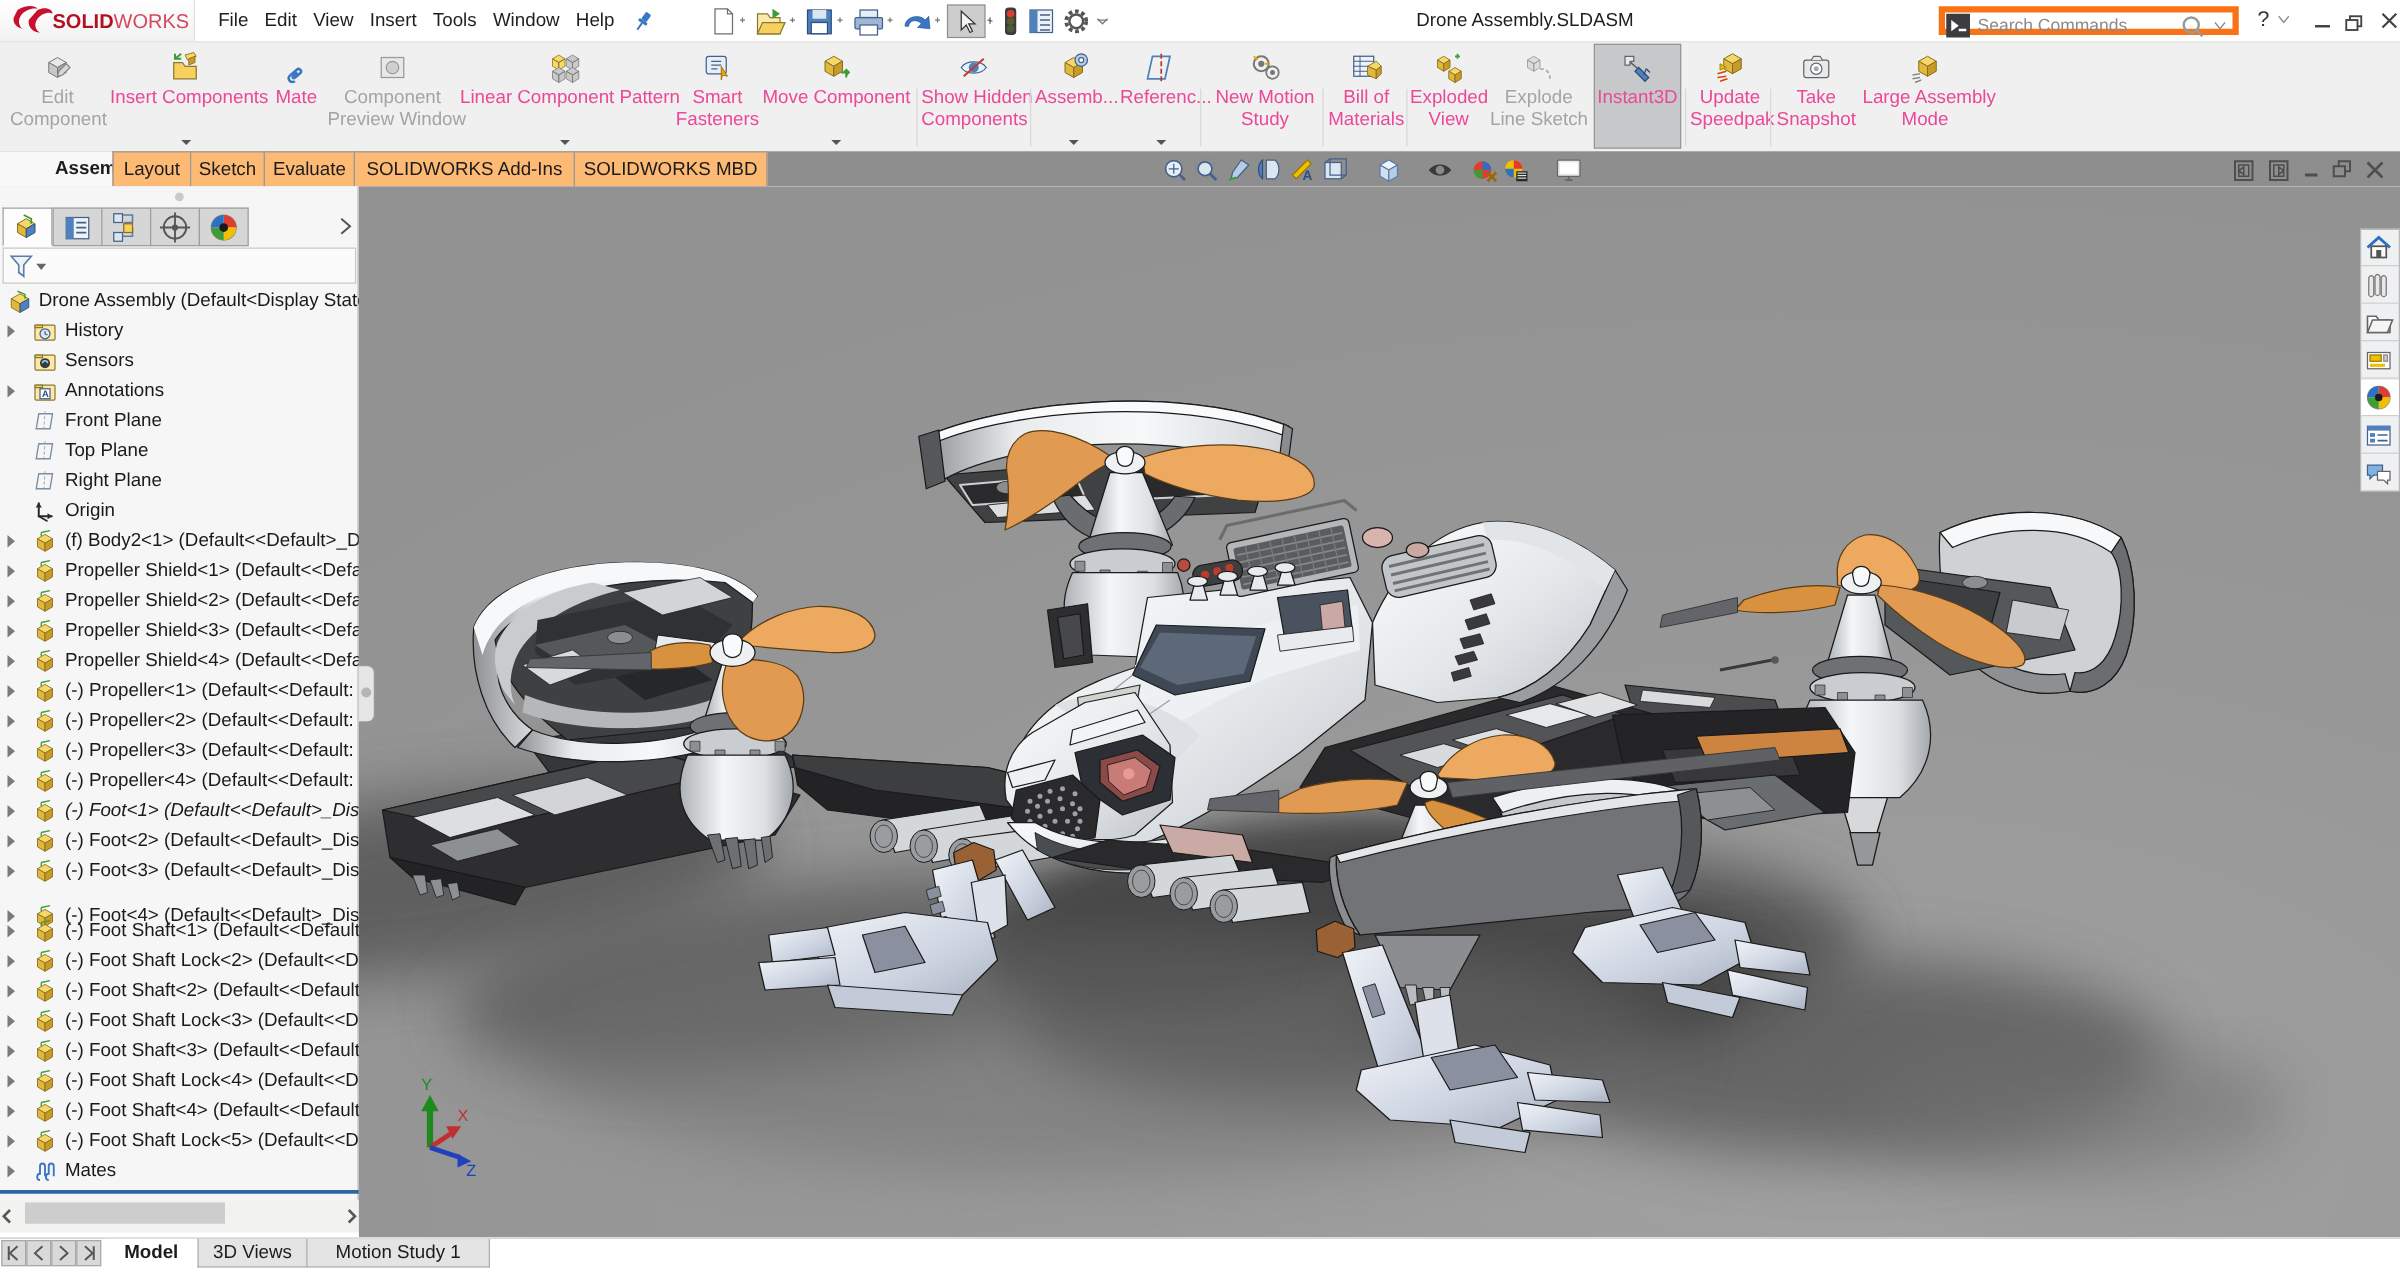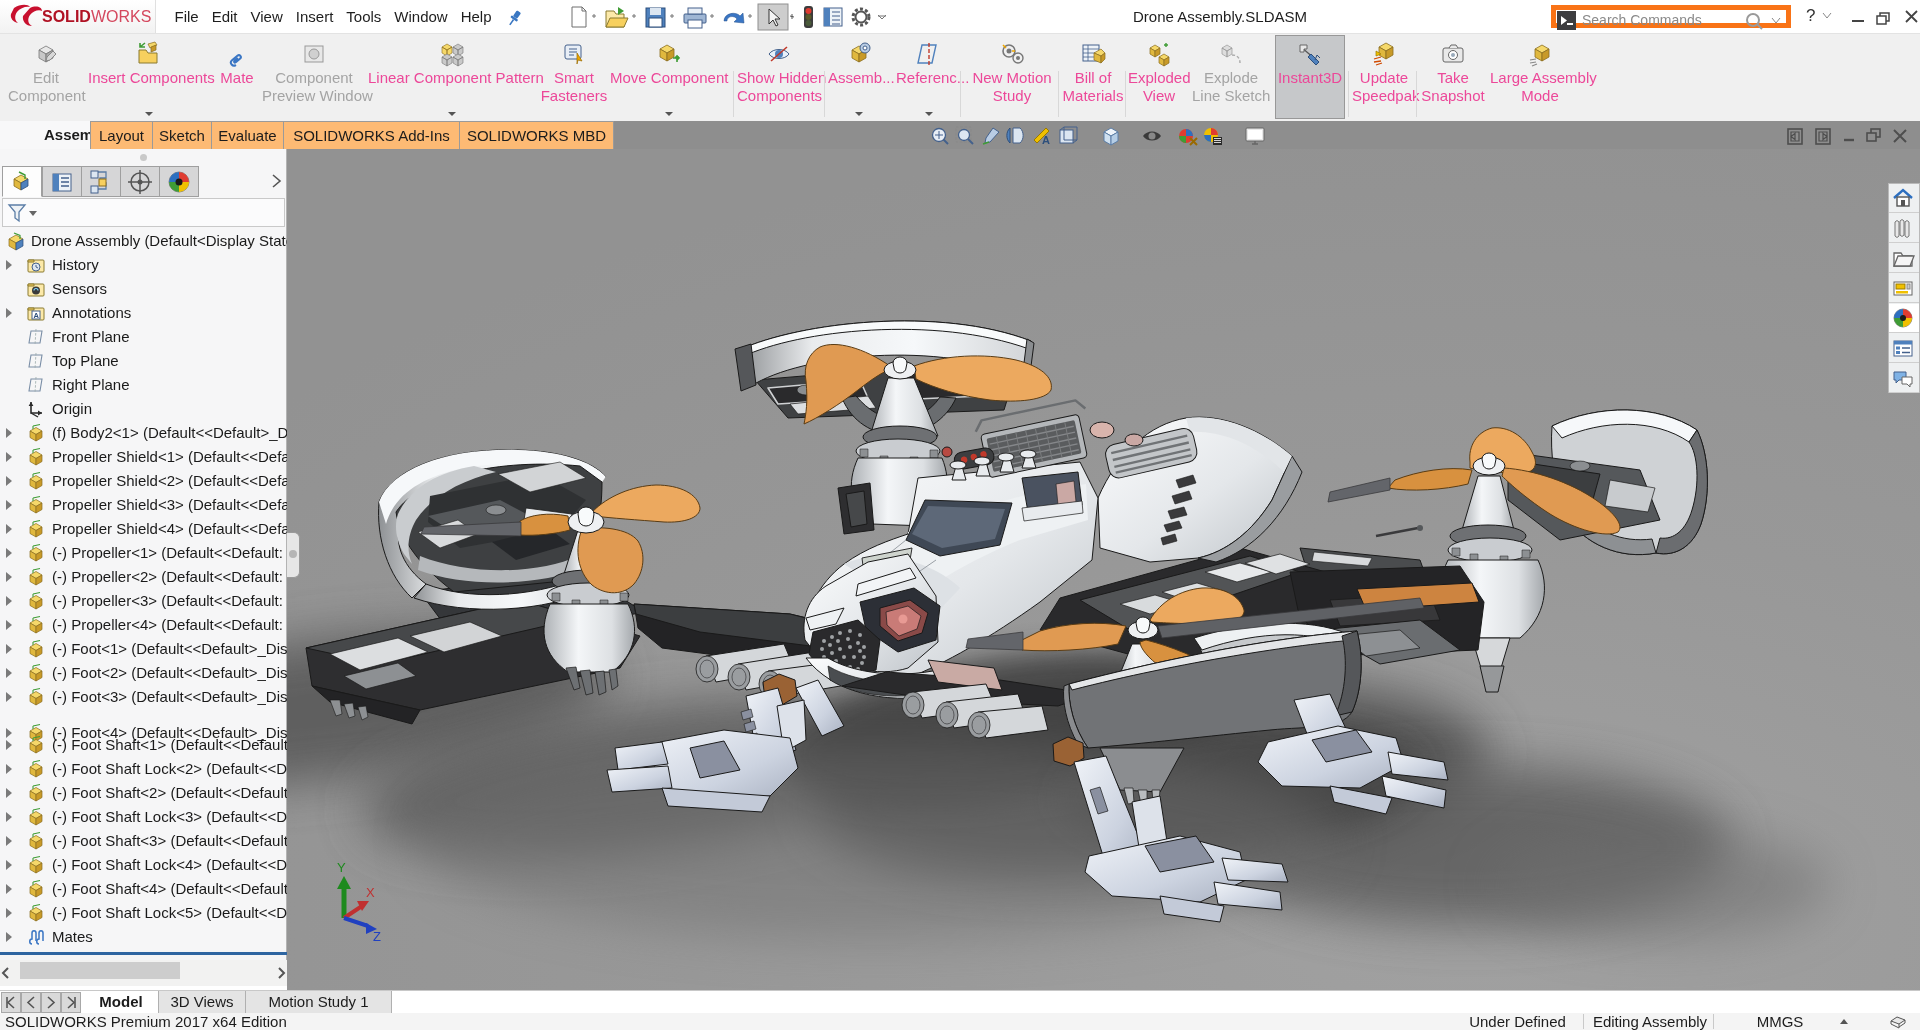--- a/index.html
+++ b/index.html
@@ -947,21 +947,21 @@
 <div class="trow" style="top:384px;">
 <div class="tw"></div>
 <div class="ticon"><svg width="20" height="20" viewBox="0 0 20 20">
               <path d="M4,8 L10,4.5 L16,8 L10,11.5 Z" fill="#f5d86a" stroke="#8a6d1f" stroke-width="0.7"></path>
               <path d="M4,8 L10,11.5 L10,18 L4,14.5 Z" fill="#e0b83e" stroke="#8a6d1f" stroke-width="0.7"></path>
               <path d="M16,8 L10,11.5 L10,18 L16,14.5 Z" fill="#c89a28" stroke="#8a6d1f" stroke-width="0.7"></path>
               <path d="M7,3 l7,-1.5 m-7,1.5 l0,3" fill="none" stroke="#3f9c35" stroke-width="1.1"></path>
             </svg></div>
 <div class="txt">(-) Propeller&lt;4&gt; (Default&lt;&lt;Default:</div>
 </div>
-<div class="trow" style="top:408px;">
+<div class="trow" style="top:408px;font-style:italic;">
 <div class="tw"></div>
 <div class="ticon"><svg width="20" height="20" viewBox="0 0 20 20">
               <path d="M4,8 L10,4.5 L16,8 L10,11.5 Z" fill="#f5d86a" stroke="#8a6d1f" stroke-width="0.7"></path>
               <path d="M4,8 L10,11.5 L10,18 L4,14.5 Z" fill="#e0b83e" stroke="#8a6d1f" stroke-width="0.7"></path>
               <path d="M16,8 L10,11.5 L10,18 L16,14.5 Z" fill="#c89a28" stroke="#8a6d1f" stroke-width="0.7"></path>
               <path d="M7,3 l7,-1.5 m-7,1.5 l0,3" fill="none" stroke="#3f9c35" stroke-width="1.1"></path>
             </svg></div>
 <div class="txt">(-) Foot&lt;1&gt; (Default&lt;&lt;Default&gt;_Dis</div>
 </div>
 <div class="trow" style="top:432px;">
@@ -1106,35 +1106,20 @@
         </svg></div>
     <div class="navbtn" style="left:61px;"><svg width="18" height="19">
           <path d="M6,4 l6,5.5 l-6,5.5" fill="none" stroke="#555" stroke-width="1.6"></path>
           <path d="M13,4 v11" stroke="#555" stroke-width="1.6"></path>
         </svg></div>
     <div class="mtab active" style="left:84px; width:74px;">Model</div>
     <div class="mtab" style="left:158px; width:88px;">3D Views</div>
     <div class="mtab" style="left:245px; width:147px;">Motion Study 1</div>
   </div>
 
-  <div class="abs" id="statusbar">
-    <div class="lseg">SOLIDWORKS Premium 2017 x64 Edition</div>
-    <div class="sseg" style="left:1455px; width:125px;">Under Defined</div>
-    <div class="sdiv" style="left:1583px;"></div>
-    <div class="sseg" style="left:1590px; width:120px;">Editing Assembly</div>
-    <div class="sdiv" style="left:1713px;"></div>
-    <div class="sseg" style="left:1745px; width:70px;">MMGS</div>
-    <svg class="sseg" style="left:1838px;" width="12" height="17">
-        <path d="M2,11 l4,-5 l4,5 z" fill="#555"></path>
-      </svg>
-    <svg class="sseg" style="left:1888px;" width="20" height="17">
-        <path d="M3,8 l6,-4 l8,3 l-6,4 z" fill="#e8e8e8" stroke="#555"></path>
-        <path d="M3,8 l0,3 l8,4 l0,-4 M17,7 l0,3 l-6,4" fill="none" stroke="#555"></path>
-      </svg>
-  </div>
 
   <div class="abs" style="left:287px; top:532px; width:13px; height:46px; background:#e6e6e6; border:1px solid #9a9a9a; border-left:none; border-radius:0 6px 6px 0;">
     <div style="position:absolute; left:2px; top:17px; width:8px; height:8px; border-radius:50%; background:#b5b5b5;"></div>
   </div>
 
   <div class="abs" id="taskpane">
       <div class="tpcell" style="top:0px; "><svg width="28" height="28" viewBox="0 0 28 28">
           <path d="M5,14 L14,6 L23,14" fill="none" stroke="#2d6fc0" stroke-width="2.4"></path>
           <rect x="8" y="13" width="12" height="9" fill="#fff" stroke="#555" stroke-width="1.4"></rect>
           <rect x="12" y="16" width="4" height="6" fill="#555"></rect>

